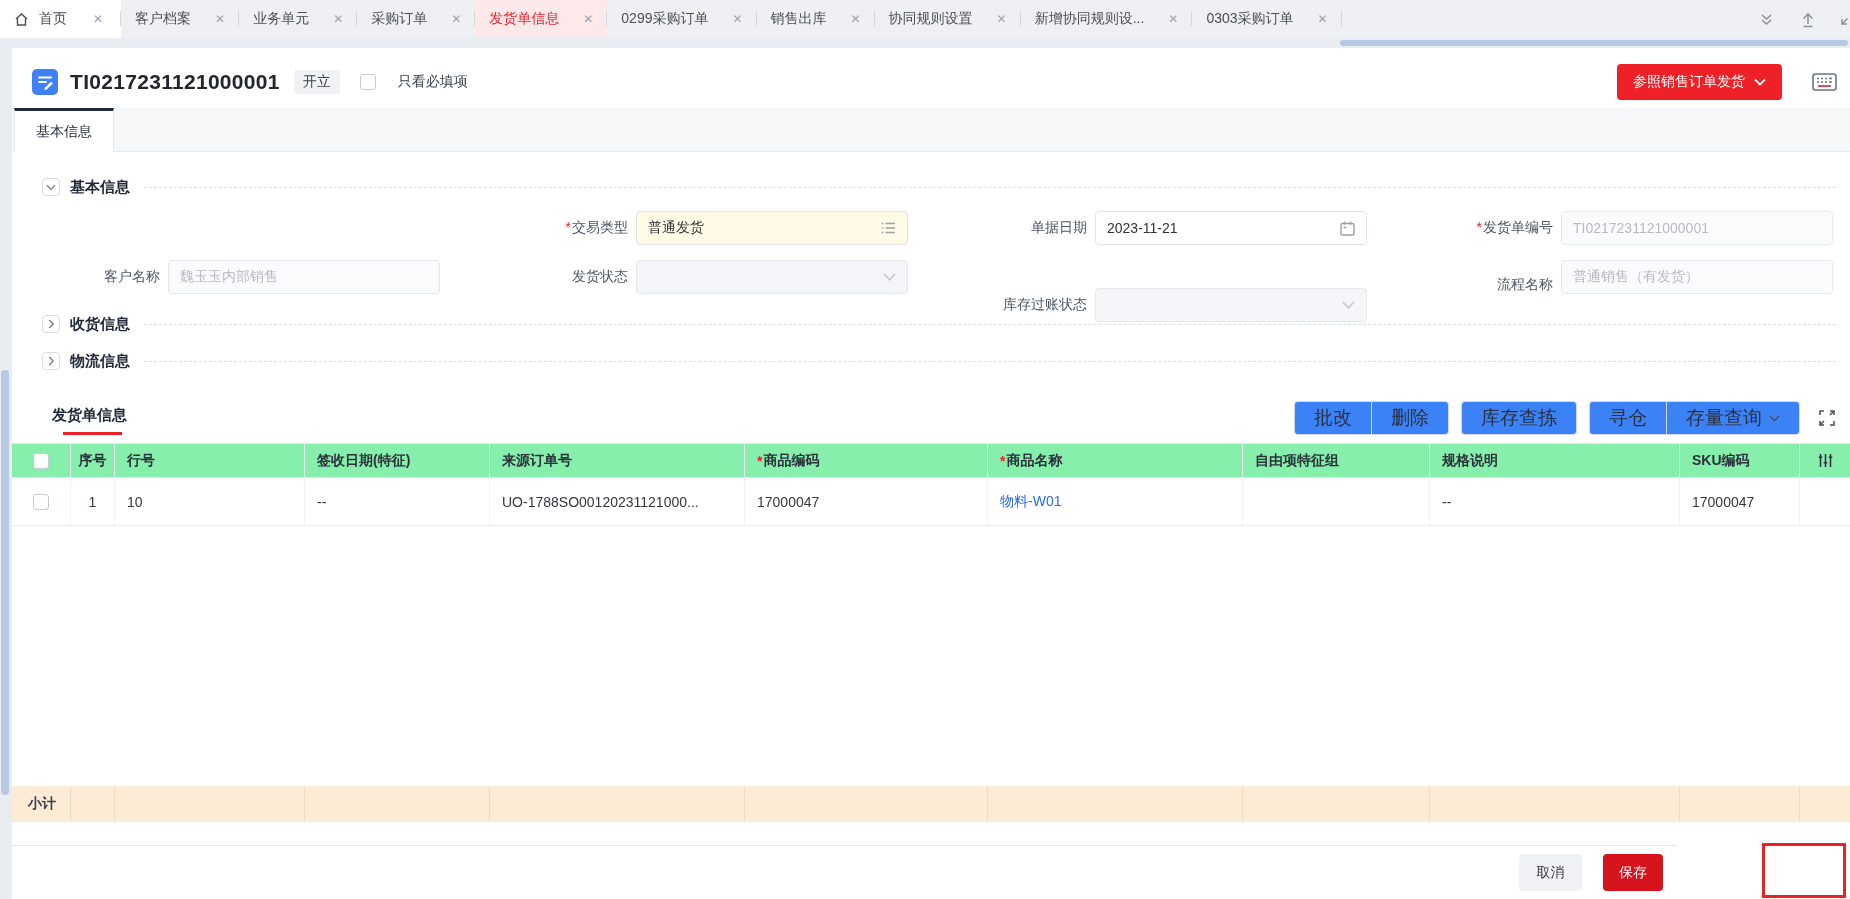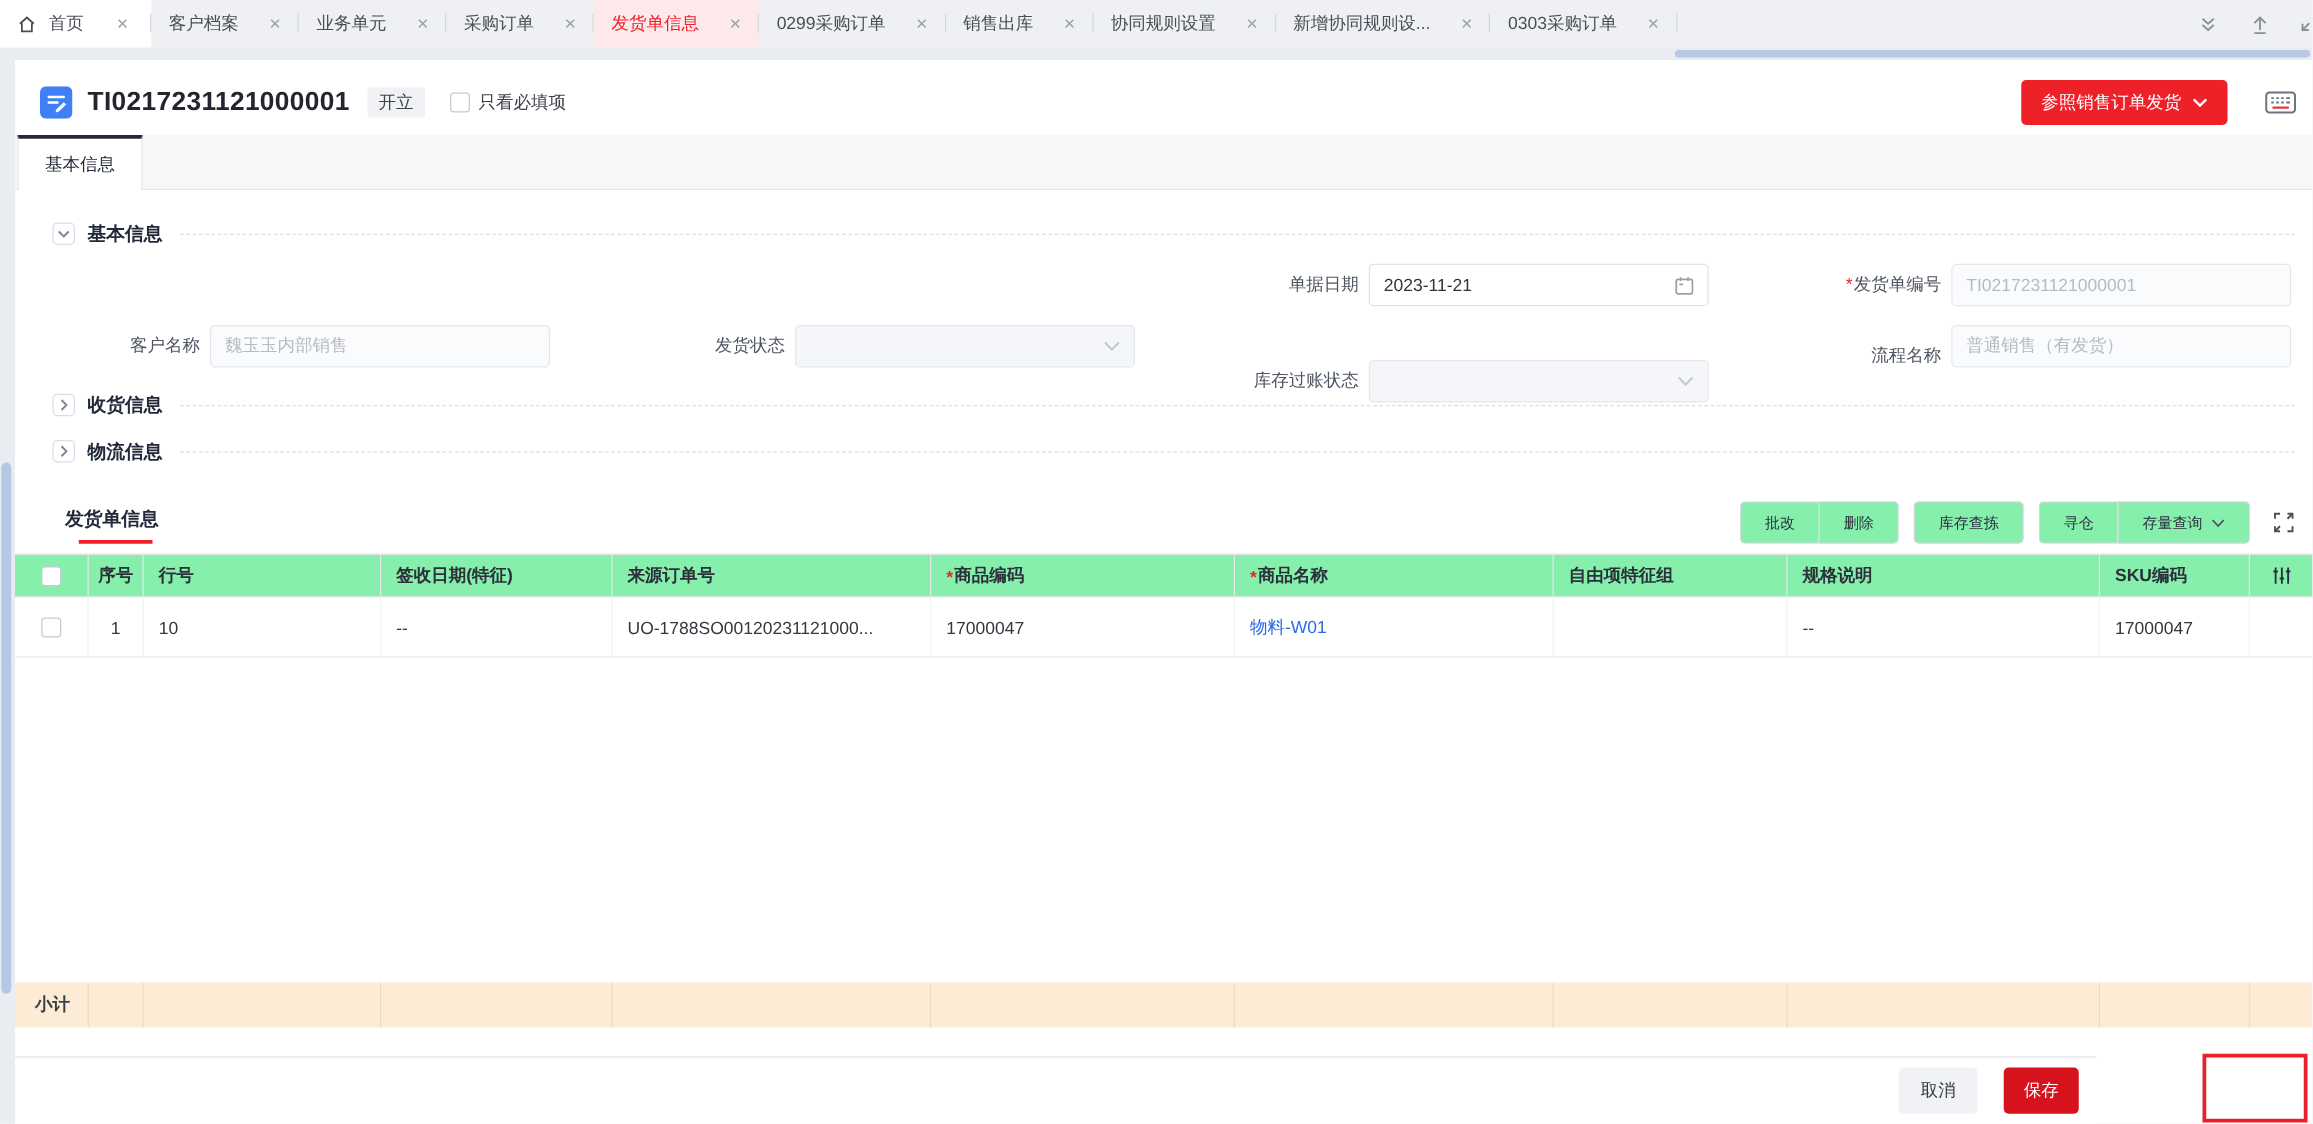--- a/index.html
+++ b/index.html
@@ -55,21 +55,21 @@
   .doc-header {
     position:absolute; top:12px; left:20px; width:1805px; height:44px;
     display:flex; align-items:center;
   }
   .doc-ic { width:26px; height:26px; margin-right:12px; }
   .doc-title { font-size:21px; font-weight:bold; color:#23262e; letter-spacing:.3px; }
   .status-badge {
     margin-left:14px; background:#f1f2f5; color:#3d424c;
     font-size:14px; padding:3px 9px; border-radius:2px;
   }
-  .cb-wrap { display:flex; align-items:center; margin-left:20px; gap:7px; cursor:pointer; }
+  .cb-wrap { display:flex; align-items:center; margin-left:20px; gap:22px; cursor:pointer; }
   .cb {
     width:16px; height:16px; border:1px solid #c6cad2; border-radius:3px; background:#fff;
   }
   .cb-label { font-size:14px; color:#3d424c; }
   .hdr-right { margin-left:auto; display:flex; align-items:center; gap:30px; }
   .btn-primary {
     height:36px; background:#ee2129; color:#fff; border:none; border-radius:4px;
     font-size:14px; padding:0 16px; display:flex; align-items:center; gap:9px;
     cursor:pointer; font-family:inherit;
   }
@@ -111,22 +111,22 @@
   
   .grid-tabrow { position:absolute; top:352px; left:0; width:1838px; height:43px; }
   .grid-tab { position:absolute; left:40px; top:6px; cursor:pointer; }
   .grid-tab-label { font-size:15px; font-weight:bold; color:#22293a; }
   .grid-tab-line { width:59px; height:3px; background:#ee2129; margin:7px 0 0 11px; }
   .grid-toolbar {
     position:absolute; right:14px; top:0; display:flex; align-items:center; gap:12px; height:36px;
   }
   .btn-group { display:flex; }
   .gbtn {
-    height:34px; background:#86efac; border:1px solid #d4d8e0; color:#2b3040;
-    font-size:12px; padding:0 19px; cursor:pointer; font-family:inherit;
+    height:34px; background:#3b82f6; border:1px solid #d4d8e0; color:#2b3040;
+    font-size:19px; padding:0 19px; cursor:pointer; font-family:inherit;
     display:flex; align-items:center; gap:7px; white-space:nowrap;
   }
   .btn-group .gbtn { border-radius:0; border-right-width:0; }
   .btn-group .gbtn:first-child { border-radius:4px 0 0 4px; }
   .btn-group .gbtn:last-child { border-radius:0 4px 4px 0; border-right-width:1px; }
   .gbtn.single { border-radius:4px; }
   .grid-expand { margin-left:6px; display:flex; align-items:center; cursor:pointer; }
   
   .trow {
     display:grid;
@@ -289,20 +289,31 @@
   <div class="sec-hdr" style="top:127px;">
     <span class="sec-toggle">
       <svg width="10" height="7" viewBox="0 0 10 7">
           <path d="M1 1.2 5 5.2 9 1.2" fill="none" stroke="#7a869c" stroke-width="1.5"></path>
         </svg>
     </span>
     <span class="sec-title">基本信息</span>
     <span class="dash"></span>
   </div>
 
+  <div class="field" style="top:163px;left:486px;">
+    <span class="f-label"><span class="req">*</span><span>交易类型</span></span>
+    <span class="inp yellow">
+      <span>普通发货</span>
+      <span class="ic-right">
+        <svg width="15" height="12" viewBox="0 0 15 12">
+            <path d="M0.8 1.5h1.6M4.5 1.5H14M0.8 6h1.6M4.5 6H14M0.8 10.5h1.6M4.5 10.5H14" stroke="#9aa0a8" stroke-width="1.5"></path>
+          </svg>
+      </span>
+    </span>
+  </div>
   <div class="field" style="top:163px;left:945px;">
     <span class="f-label">单据日期</span>
     <span class="inp">
       <span>2023-11-21</span>
       <span class="ic-right">
         <svg width="15" height="15" viewBox="0 0 15 15">
             <rect x="1" y="2.5" width="13" height="11.5" rx="1.5" fill="none" stroke="#9aa0a8" stroke-width="1.4"></rect>
             <path d="M4.5 0.8v3M10.5 0.8v3M3.5 6.5h3" stroke="#9aa0a8" stroke-width="1.4"></path>
           </svg>
       </span>

